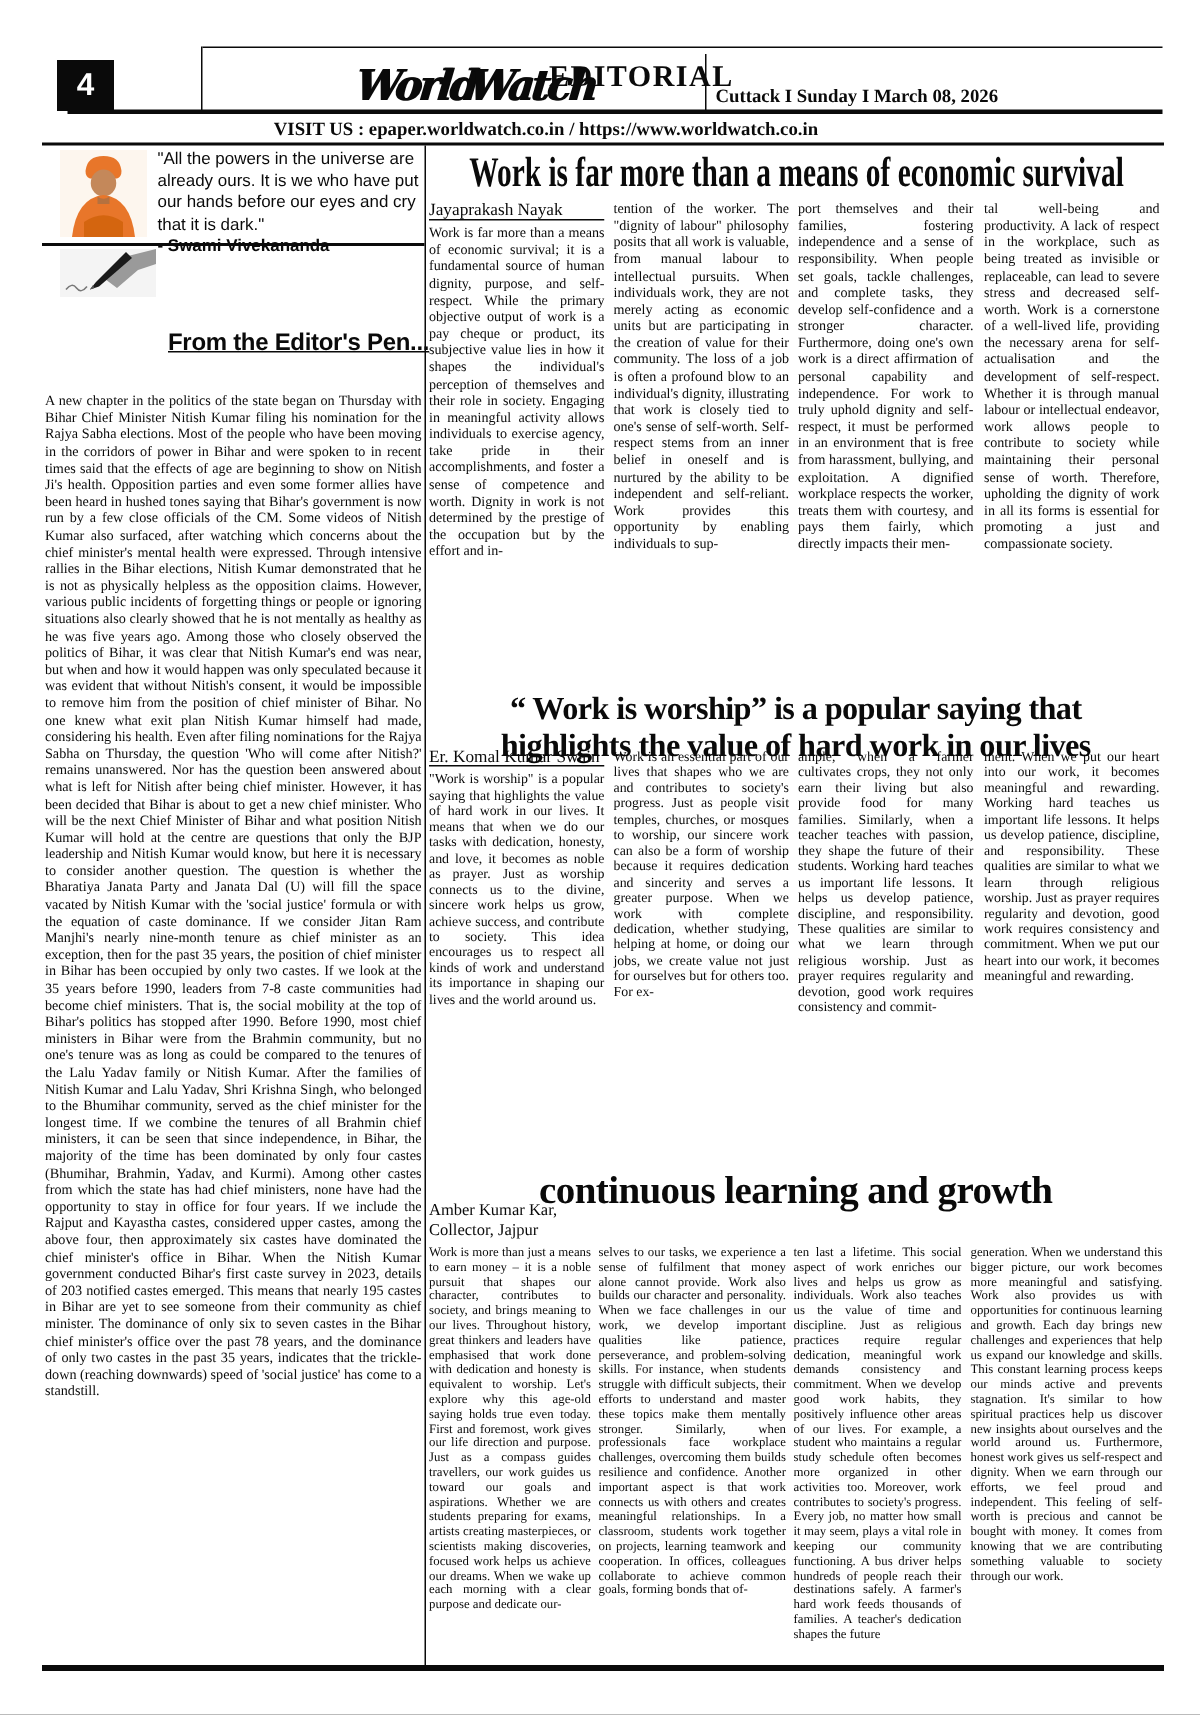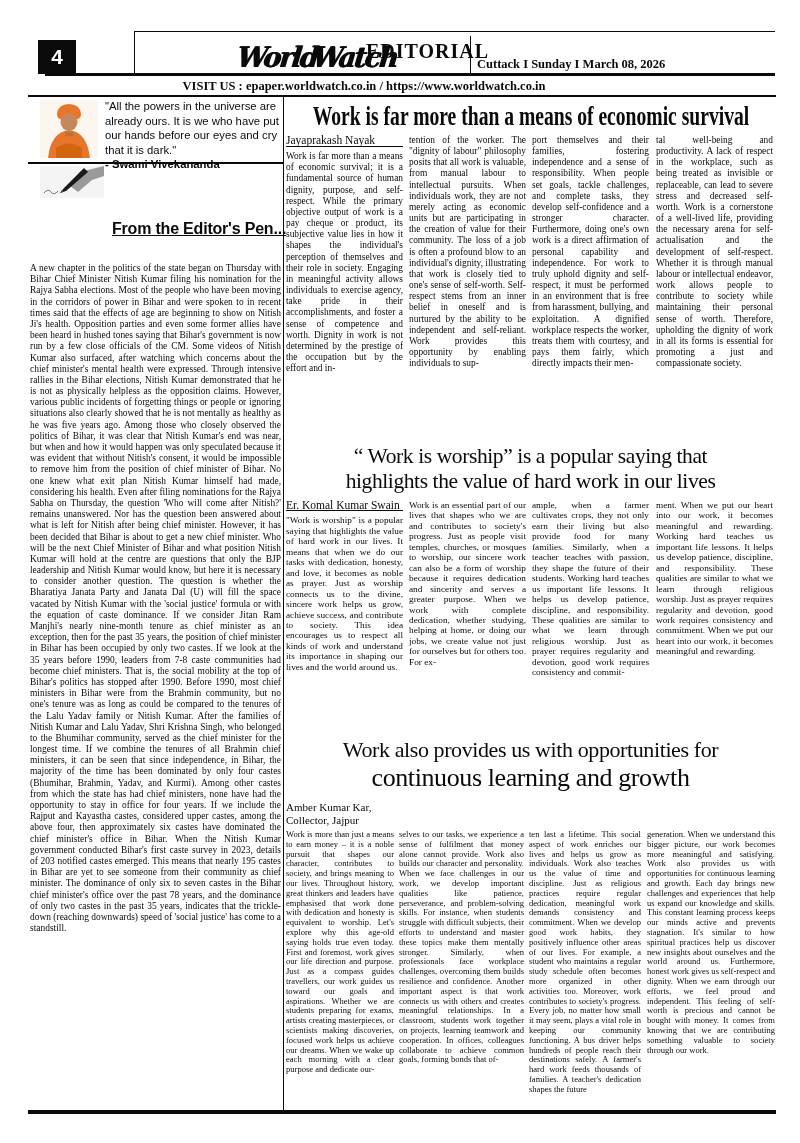--- a/index.html
+++ b/index.html
@@ -61,21 +61,21 @@
   }
   .byline {
     font-weight:normal; font-size:11.5px; border-bottom:1.2px solid #0a0a0a;
     padding-bottom:0; margin-bottom:4px;
   }
   .col { position:absolute; overflow:hidden; text-align:justify; }
   .a1col { top:135px; width:117px; height:316px; font-size:9.4px; line-height:11.15px; }
   .a2col { top:500px; width:117px; height:236px; font-size:9.25px; line-height:10.45px; }
   .a3col { top:830px; height:276px; font-size:8.55px; line-height:9.8px; }
 
-  .h2line { position:absolute; width:489px; left:286px; text-align:center; font-weight:normal; letter-spacing:-0.4px; }
+  .h2line { position:absolute; width:489px; left:286px; text-align:center; font-weight:bold; letter-spacing:-0.4px;margin-top:16px; }
   .h1-a2a { top:444px; font-size:21.5px; }
   .h1-a2b { top:469px; font-size:21.5px; }
   .h1-a3a { top:737px; font-size:22px; }
   .h1-a3b { top:763px; font-size:26px; }
 
   .byline3 {
     position:absolute; left:286px; top:801px; font-weight:normal; font-size:11px; line-height:13px;
   }
 </style>
 </head>
@@ -143,21 +143,20 @@
   <div class="h2line h1-a2b">highlights the value of hard work in our lives</div>
 
   <div class="col a2col" style="left:286px;">
     <div class="byline">Er. Komal Kumar Swain</div>
     <span>"Work is worship" is a popular saying that highlights the value of hard work in our lives. It means that when we do our tasks with dedication, honesty, and love, it becomes as noble as prayer. Just as worship connects us to the divine, sincere work helps us grow, achieve success, and contribute to society. This idea encourages us to respect all kinds of work and understand its importance in shaping our lives and the world around us.</span>
   </div>
   <div class="col a2col" style="left:409px;">Work is an essential part of our lives that shapes who we are and contributes to society's progress. Just as people visit temples, churches, or mosques to worship, our sincere work can also be a form of worship because it requires dedication and sincerity and serves a greater purpose. When we work with complete dedication, whether studying, helping at home, or doing our jobs, we create value not just for ourselves but for others too. For ex-</div>
   <div class="col a2col" style="left:532px;">ample, when a farmer cultivates crops, they not only earn their living but also provide food for many families. Similarly, when a teacher teaches with passion, they shape the future of their students. Working hard teaches us important life lessons. It helps us develop patience, discipline, and responsibility. These qualities are similar to what we learn through religious worship. Just as prayer requires regularity and devotion, good work requires consistency and commit-</div>
   <div class="col a2col" style="left:656px;">ment. When we put our heart into our work, it becomes meaningful and rewarding. Working hard teaches us important life lessons. It helps us develop patience, discipline, and responsibility. These qualities are similar to what we learn through religious worship. Just as prayer requires regularity and devotion, good work requires consistency and commitment. When we put our heart into our work, it becomes meaningful and rewarding.</div>
 
-  <div class="h2line h1-a3a">Work also provides us with opportunities for</div>
   <div class="h2line h1-a3b">continuous learning and growth</div>
 
   <div class="byline3">
     <div>Amber Kumar Kar,</div>
     <div>Collector, Jajpur</div>
   </div>
 
   <div class="col a3col" style="left:286px;width:108px;">Work is more than just a means to earn money – it is a noble pursuit that shapes our character, contributes to society, and brings meaning to our lives. Throughout history, great thinkers and leaders have emphasised that work done with dedication and honesty is equivalent to worship. Let's explore why this age-old saying holds true even today. First and foremost, work gives our life direction and purpose. Just as a compass guides travellers, our work guides us toward our goals and aspirations. Whether we are students preparing for exams, artists creating masterpieces, or scientists making discoveries, focused work helps us achieve our dreams. When we wake up each morning with a clear purpose and dedicate our-</div>
   <div class="col a3col" style="left:399px;width:125px;">selves to our tasks, we experience a sense of fulfilment that money alone cannot provide. Work also builds our character and personality. When we face challenges in our work, we develop important qualities like patience, perseverance, and problem-solving skills. For instance, when students struggle with difficult subjects, their efforts to understand and master these topics make them mentally stronger. Similarly, when professionals face workplace challenges, overcoming them builds resilience and confidence. Another important aspect is that work connects us with others and creates meaningful relationships. In a classroom, students work together on projects, learning teamwork and cooperation. In offices, colleagues collaborate to achieve common goals, forming bonds that of-</div>
   <div class="col a3col" style="left:529px;width:112px;">ten last a lifetime. This social aspect of work enriches our lives and helps us grow as individuals. Work also teaches us the value of time and discipline. Just as religious practices require regular dedication, meaningful work demands consistency and commitment. When we develop good work habits, they positively influence other areas of our lives. For example, a student who maintains a regular study schedule often becomes more organized in other activities too. Moreover, work contributes to society's progress. Every job, no matter how small it may seem, plays a vital role in keeping our community functioning. A bus driver helps hundreds of people reach their destinations safely. A farmer's hard work feeds thousands of families. A teacher's dedication shapes the future</div>

